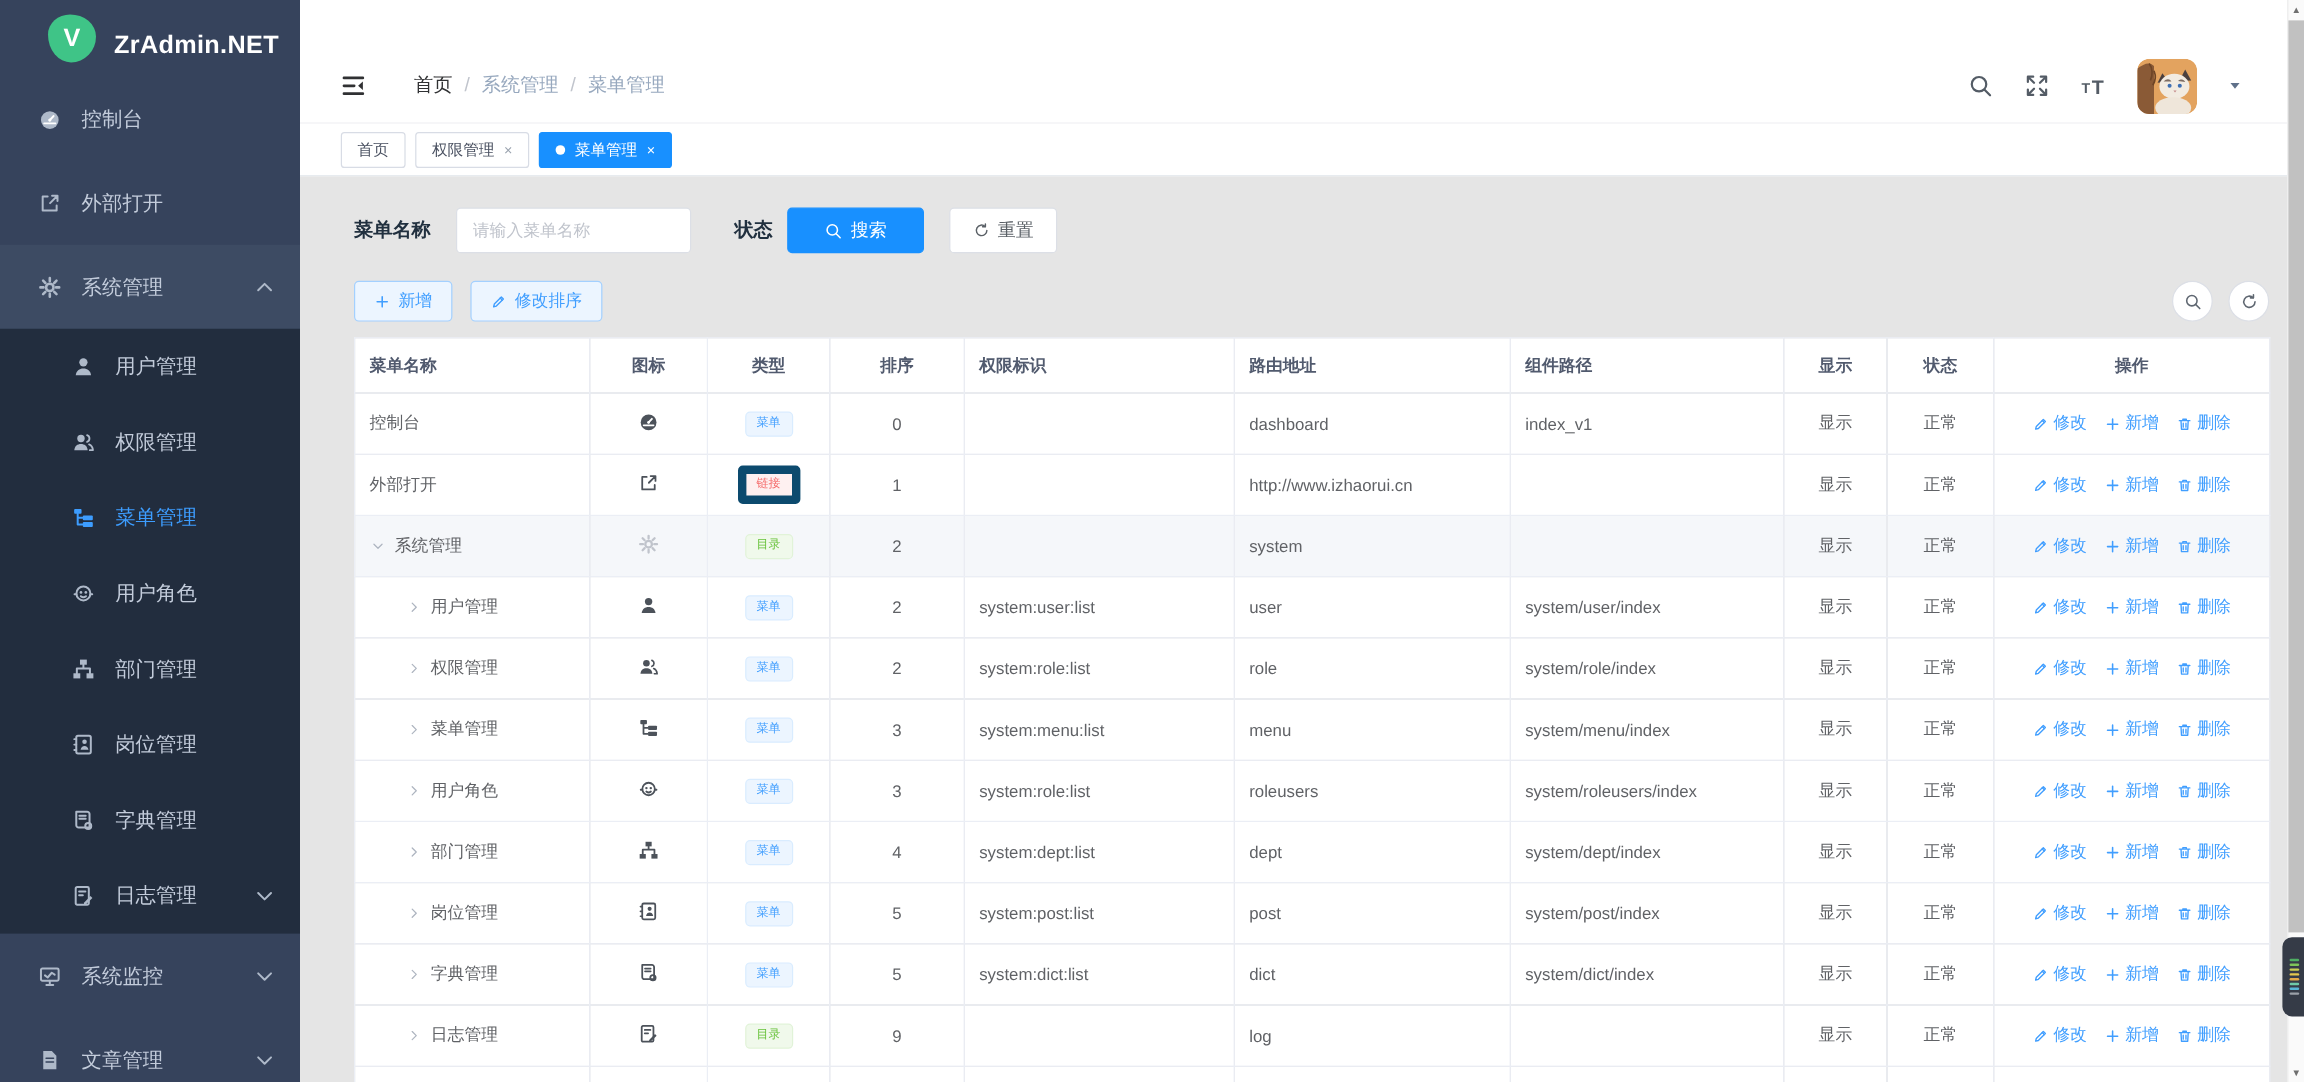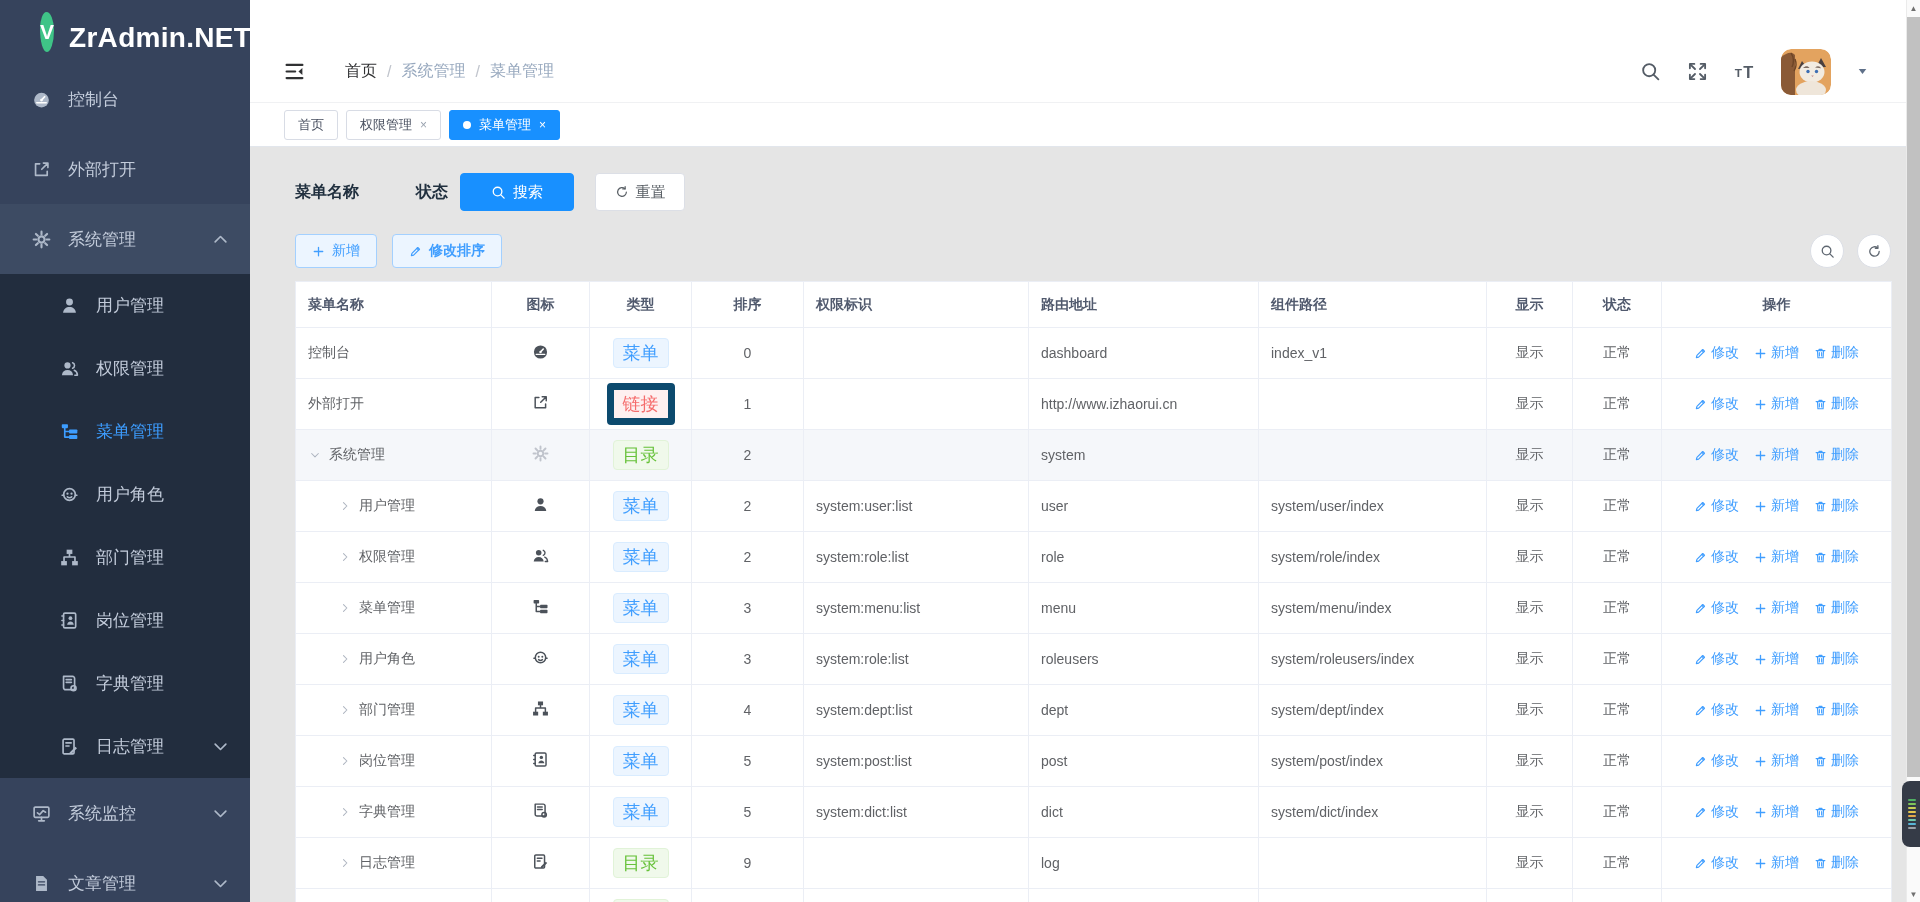--- a/index.html
+++ b/index.html
@@ -7,21 +7,21 @@
     font-family:"Liberation Sans","DejaVu Sans",sans-serif; background:#fff; color:#303133; }
   .icon { display:inline-flex; align-items:center; justify-content:center; line-height:1; }
   .icon svg { width:1em; height:1em; display:block; }
 
   
   .sidebar { position:fixed; left:0; top:0; bottom:0; width:250px; background:#36435c; z-index:5; }
   .logo { height:64px; display:flex; align-items:center; padding-left:40px; gap:15px; }
   .logo-mark { width:40px; height:40px; background:#3fc487; color:#fff; font-weight:bold; font-size:21px;
     display:flex; align-items:center; justify-content:center;
     border-radius:46% 54% 52% 48% / 42% 46% 54% 58%; }
-  .logo-title { color:#fff; font-weight:bold; font-size:28px; letter-spacing:.3px;margin-top:11px; }
+  .logo-title { color:#fff; font-weight:bold; font-size:21px; letter-spacing:.3px;margin-top:11px; }
   .side-item { height:70px; display:flex; align-items:center; padding:0 20px 0 32px; gap:17px;
     color:#c3ccdb; font-size:17px; cursor:pointer; }
   .side-item .icon { font-size:19px; color:#aeb9c9; }
   .side-item.open-title { background:#3d4b63; }
   .side-sub { background:#222d3e; }
   .side-sub .side-item { height:63px; padding-left:60px; }
   .side-item.active { color:#3d9dff; }
   .side-item.active .icon { color:#3d9dff; }
   .side-label { flex:1; white-space:nowrap; }
   .side-chev { font-size:12px; color:#8illegal; color:#8illegal; }
@@ -68,40 +68,40 @@
   .btn { display:flex; align-items:center; justify-content:center; gap:7px; border-radius:4px;
     cursor:pointer; font-size:15px; }
   .btn-search { margin-left:12px; width:114px; height:38px; background:#1890ff; color:#fff; border:1px solid #1890ff; }
   .btn-search .icon { font-size:15px; }
   .btn-reset { margin-left:21px; width:90px; height:38px; background:#fff; color:#5a6066; border:1px solid #dcdfe6; }
   .btn-reset .icon { font-size:14px; }
 
   .toolbar { margin-top:23px; display:flex; align-items:center; width:1596px; }
   .btn-light { height:34px; padding:0 16px; background:#ecf5ff; border:1px solid #a3d0ff;
     color:#409eff; font-size:14px; }
-  .btn-light + .btn-light { margin-left:15px;font-weight:bold; }
+  .btn-light + .btn-light { margin-left:15px; }
   .btn-light .icon { font-size:13px; }
   .toolbar-right { margin-left:auto; display:flex; gap:13px; }
   .circle-btn { width:34px; height:34px; border-radius:50%; border:1px solid #dcdfe6; background:#fff;
     color:#5f6771; display:flex; align-items:center; justify-content:center; font-size:15px; cursor:pointer; }
 
   
   .table-wrap { margin-top:13px; width:1596px; }
   table { border-collapse:collapse; table-layout:fixed; width:1596px; font-size:14px; color:#606266; }
   th, td { border:1px solid #ebeef5; padding:0 12px; overflow:hidden; white-space:nowrap; }
   th { height:46px; font-weight:bold; color:#515a6e; background:#fff; }
   td { height:51px; background:#fff; }
   tr.hl td { background:#f5f7fa; }
   .al { text-align:left; } .ac { text-align:center; }
   .name-cell { display:flex; align-items:center; gap:8px; }
   .tree-arrow { font-size:12px; color:#aeb5c0; cursor:pointer; width:13px; flex:0 0 13px; }
   .tree-indent { width:22px; flex:0 0 22px; }
   .cell-icon { font-size:17px; color:#4c525a; }
   .cell-icon.muted { color:#c0c4cc; }
-  .badge { display:inline-block; padding:3px 9px; font-size:18px; border-radius:4px; line-height:1.25; }
+  .badge { display:inline-block; padding:3px 9px; font-size:10px; border-radius:4px; line-height:1.25; }
   .badge.blue  { color:#409eff; background:#ecf5ff; border:1px solid #d9ecff; }
   .badge.red   { color:#f56c6c; background:#fef0f0; border:7px solid #0c4a6e; }
   .badge.green { color:#67c23a; background:#f0f9eb; border:1px solid #e1f3d8; }
   .ops { display:flex; justify-content:center; gap:15px; }
   .op { color:#409eff; display:flex; align-items:center; gap:4px; cursor:pointer; }
   .op .icon { font-size:13px; }
 
   
   .scrollbar { position:fixed; right:0; top:0; width:14px; height:902px; background:#fafafa;
     border-left:1px solid #ebebeb; z-index:20; }
@@ -350,20 +350,21 @@
         <span class="tab-dot"></span>
         <span>菜单管理</span>
         <span class="tab-x">×</span>
       </div>
     </div>
 
   <section class="content">
 
     <div class="filter-row">
       <span class="f-label">菜单名称</span>
+      <input class="f-input" type="text" placeholder="请输入菜单名称" style="">
       <span class="f-gap"></span>
       <span class="f-label" style="margin-right:0">状态</span>
       <button class="btn btn-search">
         <span class="icon" id="i-btnsearch">
             <svg viewBox="0 0 16 16" fill="none" stroke="currentColor" stroke-width="1.4" stroke-linecap="round" stroke-linejoin="round">
               <circle cx="7" cy="7" r="4.6"></circle>
               <path d="M10.5 10.5 14 14"></path>
             </svg>
           </span>
         <span>搜索</span>

